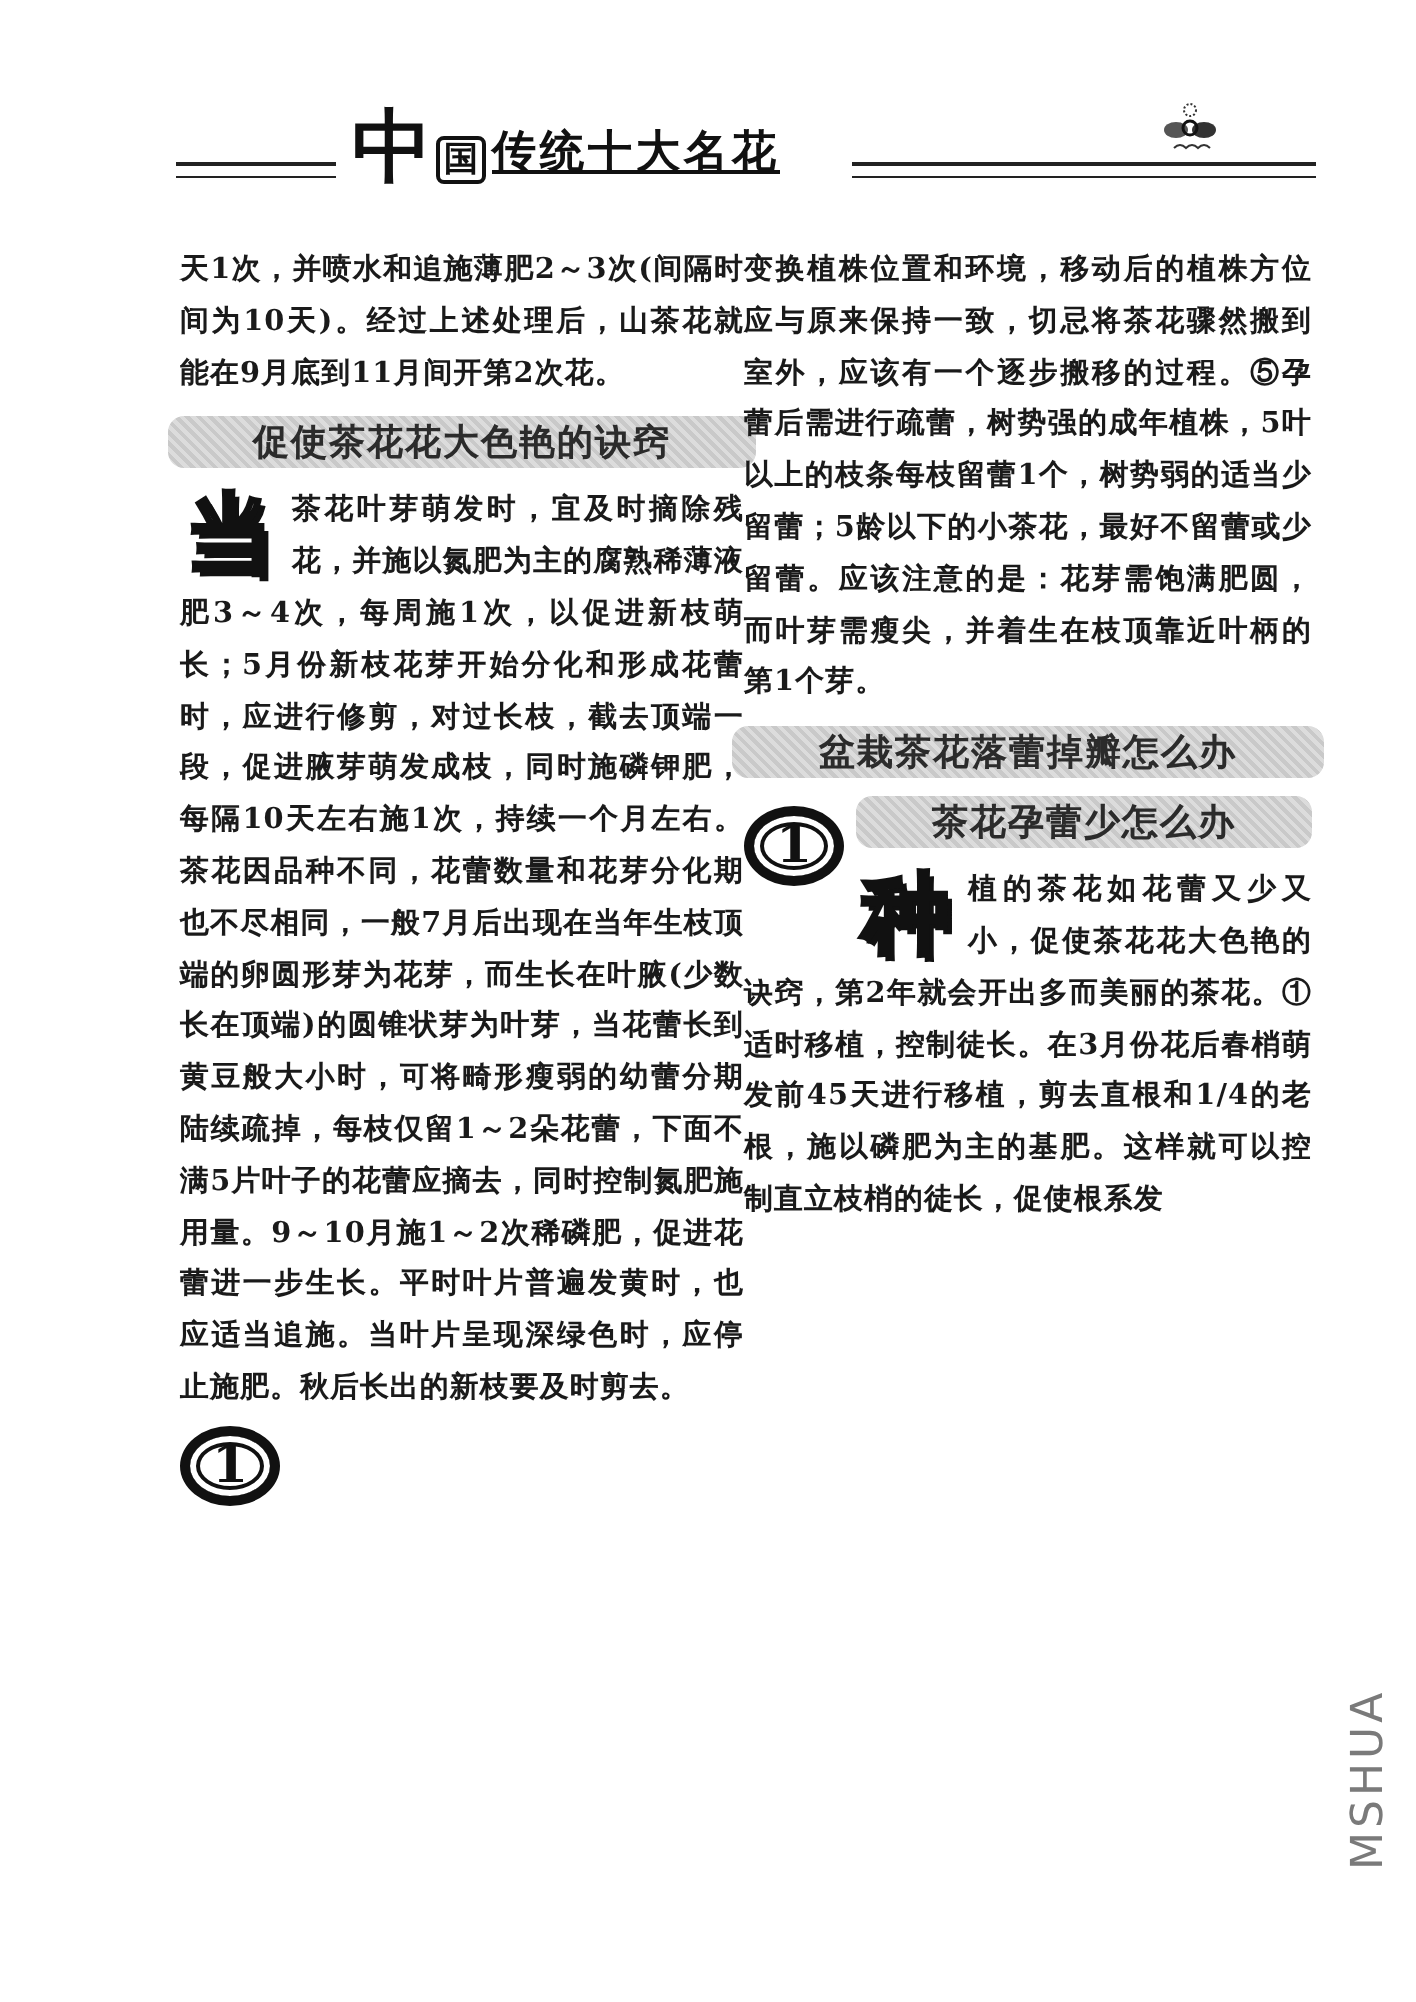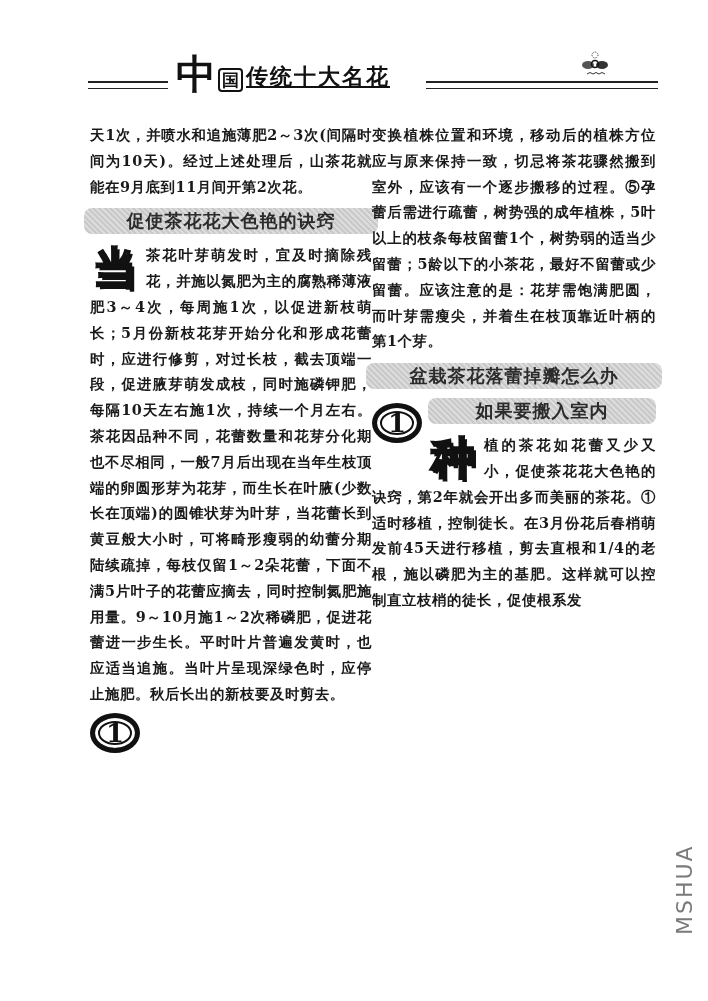--- a/index.html
+++ b/index.html
@@ -84,20 +84,20 @@
 <div class="col col-right">
   <p class="para">变换植株位置和环境，移动后的植株方位应与原来保持一致，切忌将茶花骤然搬到室外，应该有一个逐步搬移的过程。⑤孕蕾后需进行疏蕾，树势强的成年植株，5叶以上的枝条每枝留蕾1个，树势弱的适当少留蕾；5龄以下的小茶花，最好不留蕾或少留蕾。应该注意的是：花芽需饱满肥圆，而叶芽需瘦尖，并着生在枝顶靠近叶柄的第1个芽。</p>
 
   <div class="section-head">盆栽茶花落蕾掉瓣怎么办</div>
   <div class="dropcap">
     <div class="dropcap-num">
         <span>1</span>
       </div>
   </div>
 
-  <div class="section-head">如果要搬入室内</div>
+  <div class="section-head">茶花孕蕾少怎么办</div>
   <div class="dropcap">
     <span class="dropcap-char">种</span>
   </div>
   <p class="para">植的茶花如花蕾又少又小，促使茶花花大色艳的诀窍，第2年就会开出多而美丽的茶花。①适时移植，控制徒长。在3月份花后春梢萌发前45天进行移植，剪去直根和1/4的老根，施以磷肥为主的基肥。这样就可以控制直立枝梢的徒长，促使根系发</p>
 </div>
 
 <div class="watermark">MSHUA</div>
 
 </body></html>

